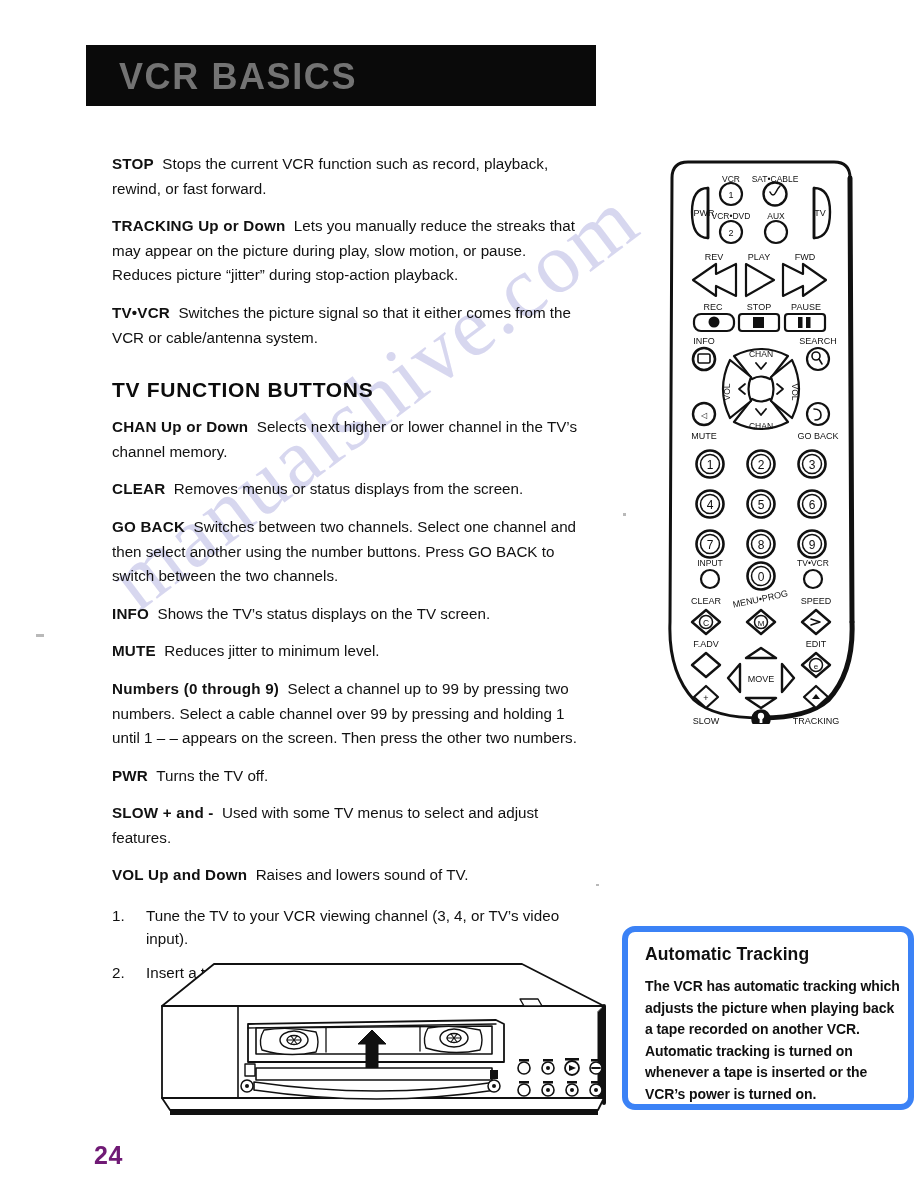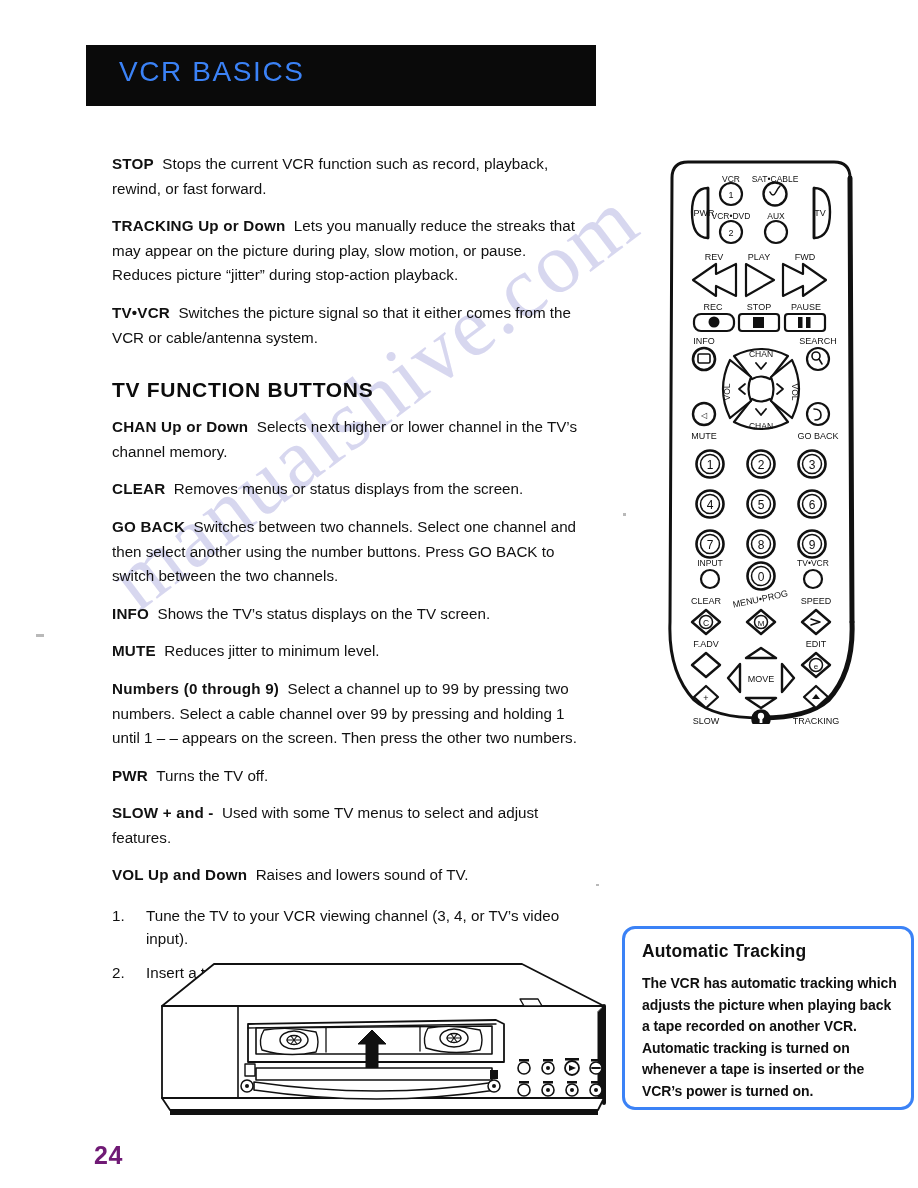--- a/index.html
+++ b/index.html
@@ -50,23 +50,23 @@
     top: 45px;
     width: 510px;
     height: 61px;
     background: #0a0a0a;
     z-index: 3;
   }
   #header-banner .banner-title {
     position: absolute;
     left: 33px;
     top: 11px;
-    color: #3b82f6;
-    font-size: 28px;
-    font-weight: 400;
+    color: #737373;
+    font-size: 36px;
+    font-weight: 700;
     letter-spacing: 1.6px;
     font-family: "Liberation Sans", sans-serif;
   }
 
   
   #text-column {
     position: absolute;
     left: 112px;
     top: 152px;
     width: 472px;
@@ -136,21 +136,21 @@
   }
   #vcr-figure svg { display: block; }
 
   
   #tracking-callout {
     position: absolute;
     left: 622px;
     top: 926px;
     width: 292px;
     height: 184px;
-    border: 3px solid #3b82f6;
+    border: 6px solid #3b82f6;
     border-radius: 13px;
     background: #ffffff;
     box-sizing: border-box;
     z-index: 4;
   }
   #tracking-callout .callout-title {
     position: absolute;
     left: 17px;
     top: 12px;
     font-size: 17.5px;

